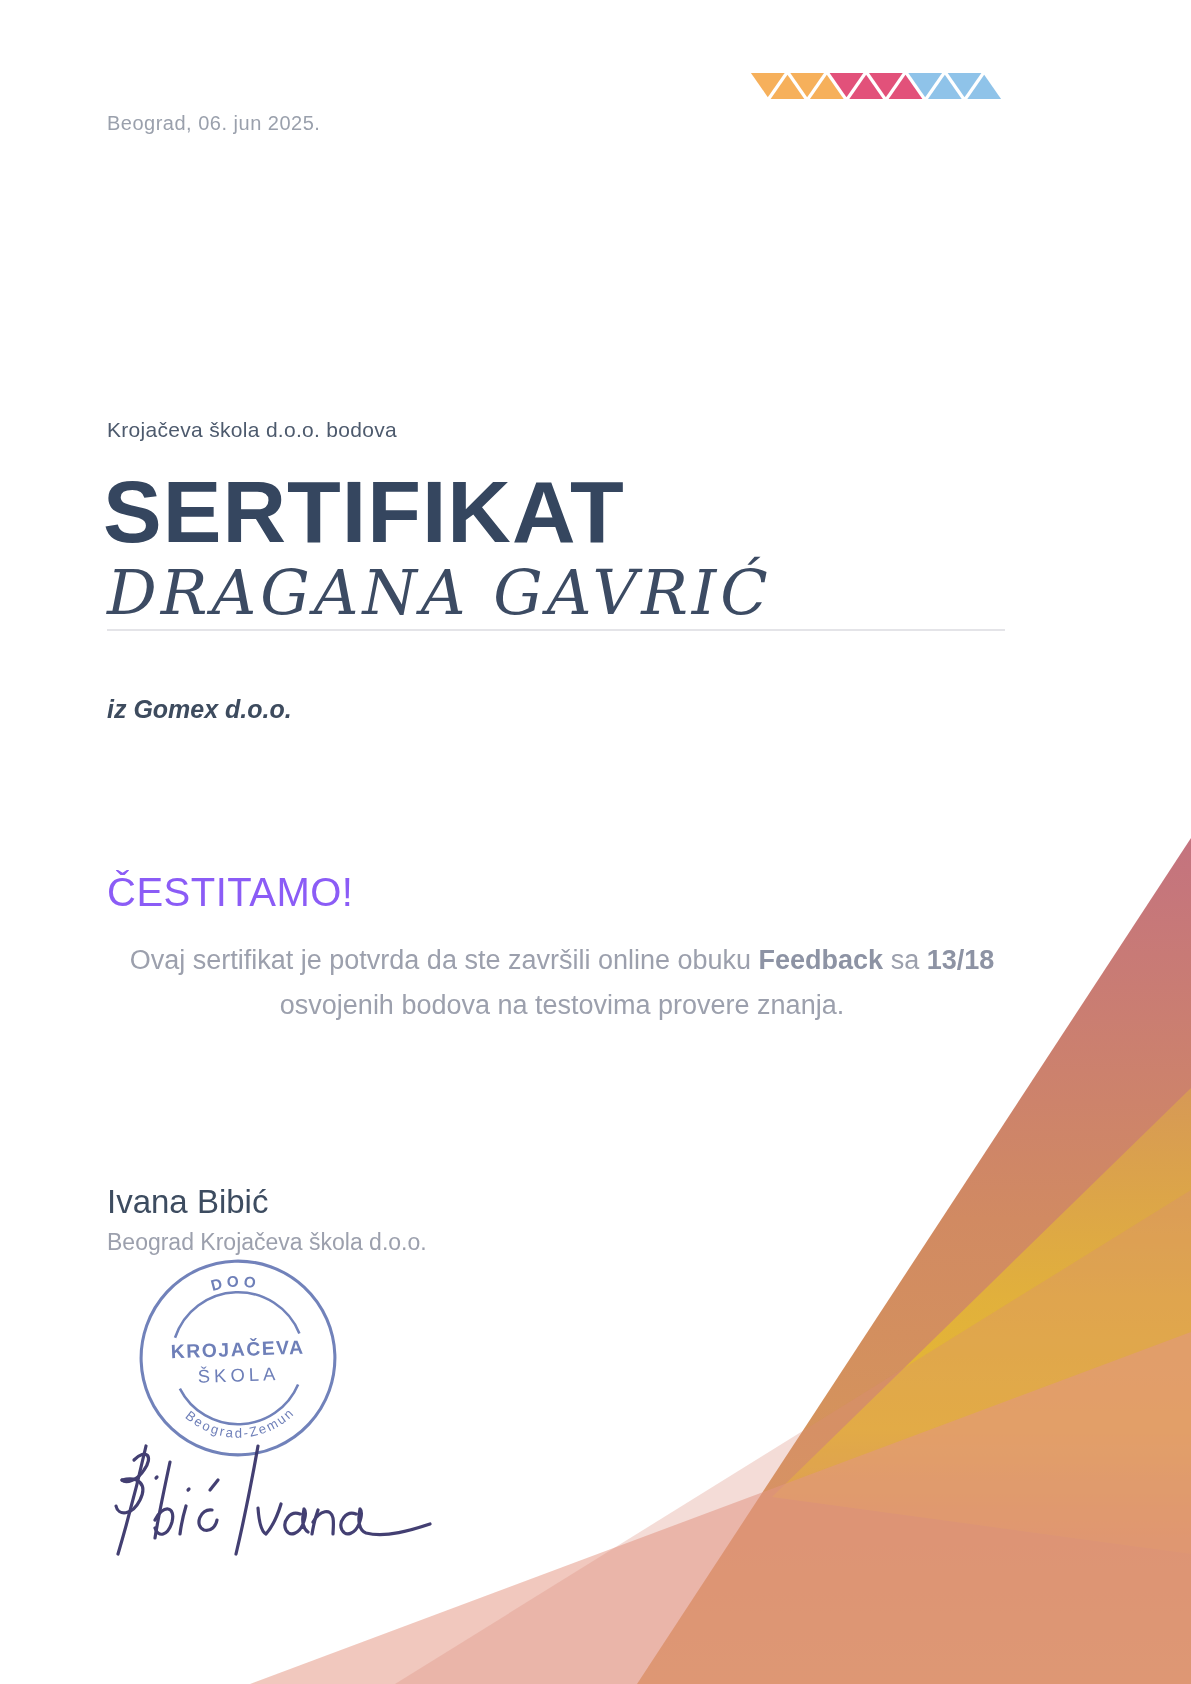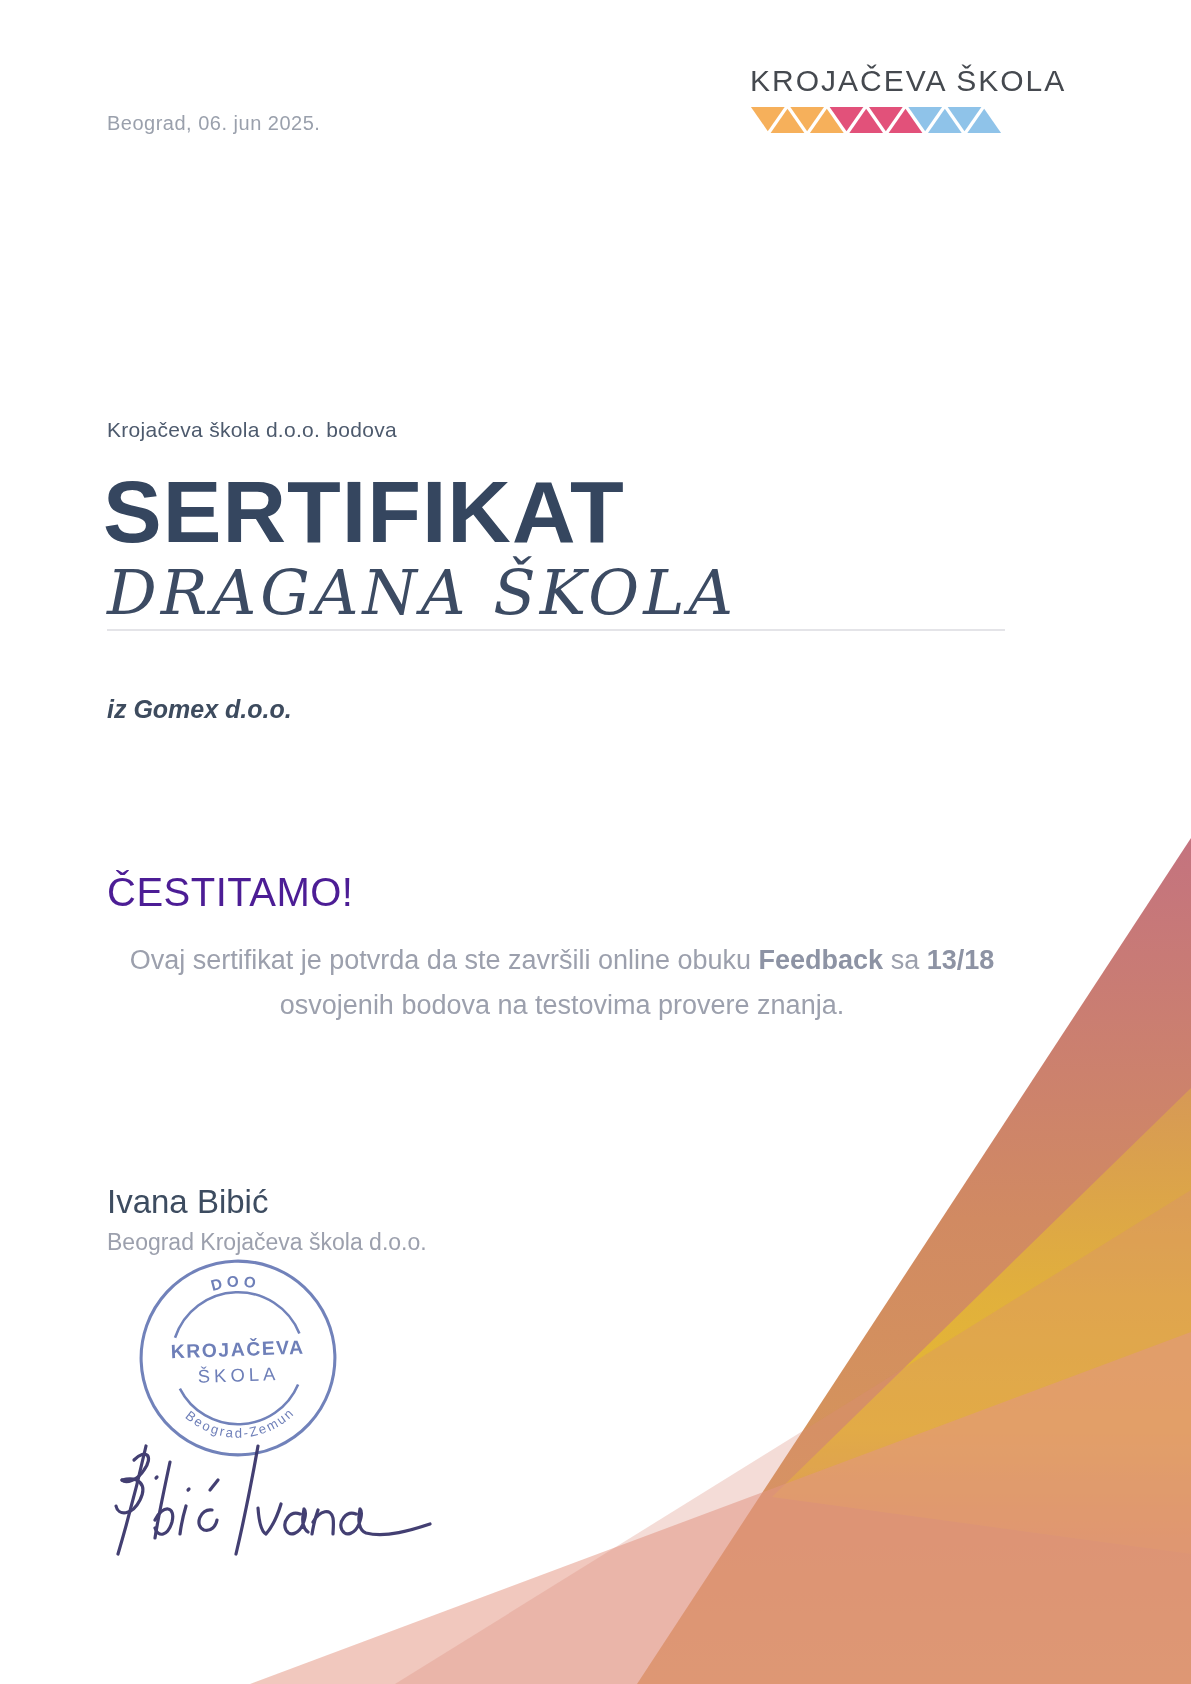--- a/index.html
+++ b/index.html
@@ -43,21 +43,21 @@
     position:absolute;left:107px;top:629px;width:898px;height:2px;
     background:#e4e4e8;
   }
   .origin{
     position:absolute;left:107px;top:695px;
     font-size:25px;font-style:italic;font-weight:700;color:#3d4b5e;
   }
   
   .congrats-h{
     position:absolute;left:107px;top:870px;
-    font-size:40px;color:#4c1d95;letter-spacing:.5px;font-weight:400;
+    font-size:40px;color:#8b5cf6;letter-spacing:.5px;font-weight:400;
   }
   .body-text{
     position:absolute;left:107px;top:938px;width:910px;
     font-size:27px;line-height:45px;color:#9ca0ad;text-align:center;
   }
   .body-text b{color:#8d93a4;}
   
   .sig-name{
     position:absolute;left:107px;top:1183px;
     font-size:33px;color:#3d4c60;
@@ -96,41 +96,40 @@
     </defs>
     <polygon points="1191,838 1191,1684 637,1684" fill="url(#g1)"></polygon>
     <polygon points="772,1497 1191,1088 1191,1554" fill="url(#g2)" opacity="0.95"></polygon>
     <polygon points="250,1684 1191,1332 1191,1684" fill="#e59a89" opacity="0.55"></polygon>
     <polygon points="395,1684 1191,1190 1191,1684" fill="#d98a7a" opacity="0.30"></polygon>
   </svg>
 
   <div class="date">Beograd, 06. jun 2025.</div>
 
   <div class="logo">
-    <div class="logo-text">KROJAČEVA ŠKOLA</div>
     <svg class="logo-band" width="252" height="30" viewBox="0 0 269 30" xmlns="http://www.w3.org/2000/svg" id="logo-band">
         <polygon points="1,1 37,1 19,27" fill="#f6b05b"></polygon>
         <polygon points="22,29 58,29 40,3" fill="#f6b05b"></polygon>
         <polygon points="43,1 79,1 61,27" fill="#f6b05b"></polygon>
         <polygon points="64,29 100,29 82,3" fill="#f6b05b"></polygon>
         <polygon points="85,1 121,1 103,27" fill="#e2517a"></polygon>
         <polygon points="106,29 142,29 124,3" fill="#e2517a"></polygon>
         <polygon points="127,1 163,1 145,27" fill="#e2517a"></polygon>
         <polygon points="148,29 184,29 166,3" fill="#e2517a"></polygon>
         <polygon points="169,1 205,1 187,27" fill="#8fc3e9"></polygon>
         <polygon points="190,29 226,29 208,3" fill="#8fc3e9"></polygon>
         <polygon points="211,1 247,1 229,27" fill="#8fc3e9"></polygon>
         <polygon points="232,29 268,29 250,3" fill="#8fc3e9"></polygon>
       </svg>
   </div>
 
   <div class="issuer">Krojačeva škola d.o.o. bodova</div>
   <div class="title">SERTIFIKAT</div>
 
-  <div class="recipient">DRAGANA ŠKOLA</div>
+  <div class="recipient">DRAGANA GAVRIĆ</div>
   <div class="name-line"></div>
   <div class="origin">iz Gomex d.o.o.</div>
 
   <div class="congrats-h">ČESTITAMO!</div>
   <div class="body-text">
     <span>Ovaj sertifikat je potvrda da ste završili online obuku </span><b>Feedback</b><span> sa  </span><b>13/18</b><span> osvojenih bodova na testovima provere znanja.</span>
   </div>
 
   <div class="sig-name">Ivana Bibić</div>
   <div class="sig-role">Beograd Krojačeva škola d.o.o.</div>

